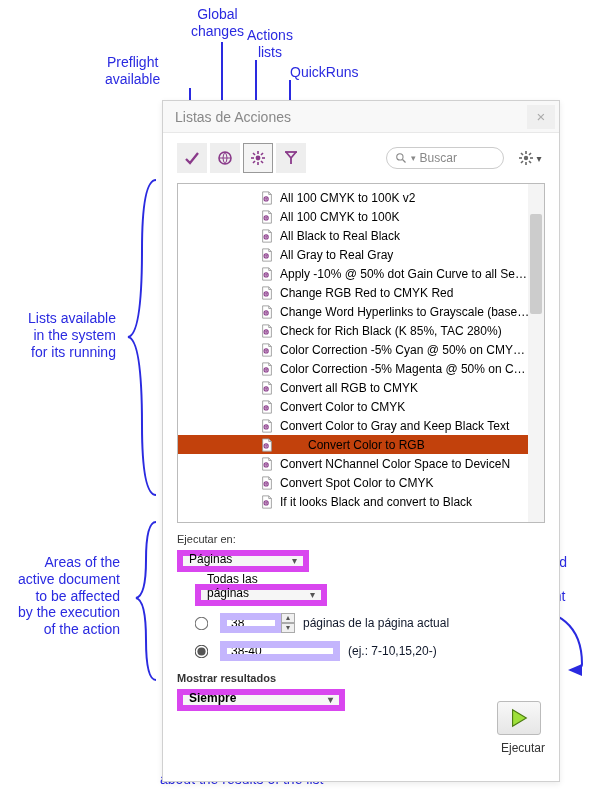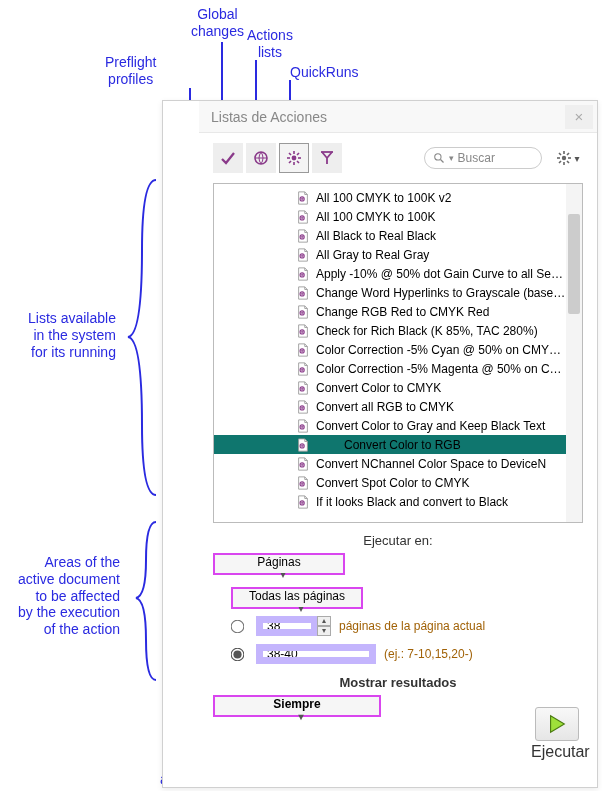--- a/index.html
+++ b/index.html
@@ -20,25 +20,24 @@
     font-size: 14px;
     line-height: 1.2;
     text-align: center;
     white-space: pre-line;
   }
   
   .dialog {
     position: absolute;
     left: 162px;
     top: 100px;
-    width: 436px;
+    width: 398px;
     background: #fff;
     border: 1px solid #d0d0d0;
     box-shadow: 0 2px 6px rgba(0,0,0,0.08);
-    padding-left: 36px;
   }
   .titlebar {
     height: 32px;
     background: #f8f8f8;
     border-bottom: 1px solid #e8e8e8;
     display: flex; align-items: center; justify-content: space-between;
     padding: 0 4px 0 12px;
   }
   .titlebar .title { color: #888; font-size: 14px; }
   .titlebar .close {
@@ -85,69 +84,69 @@
   .list {
     padding: 4px 0;
   }
   .list-item {
     display: flex; align-items: center;
     height: 19px;
     padding-left: 80px;
     gap: 4px;
     cursor: default;
   }
-  .list-item.selected { background:#0f766e;gap:32px; }
+  .list-item.selected { background:#c2410c;gap:32px; }
   .list-item .ico { width:18px; display:inline-flex; justify-content:center;}
   .list-item .ico svg { width:14px; height:14px; }
   .list-item .label { white-space: nowrap; overflow:hidden; text-overflow:ellipsis; flex:1; font-size:12px; color:#000;}
   .scrollbar {
     position: absolute; right:0; top:0; width:16px; height:100%; background:#f4f4f4;
   }
   .scrollthumb { position:absolute; right:2px; top:30px; width:12px; height:100px; background:#ccc; border-radius:2px;}
 
   .section {
     padding: 10px 14px 4px 14px;
   }
-  .section .heading { font-size:13px; color:#333; margin-bottom:5px;text-align:center; }
+  .section .heading { font-size:11px; color:#333; margin-bottom:5px; }
   select, .pseudo-select {
-    border: 2px solid #d946ef; background:#f6f6f6;
+    border: 6px solid #d946ef; background:#f6f6f6;
     height: 22px; font-size:12px; padding:0 6px;
-    display:inline-flex; align-items:center; justify-content:space-between;flex-direction:column;
+    display:inline-flex; align-items:flex-end; justify-content:space-between;
   }
   .pseudo-select .caret { font-size:10px; color:#555; margin-left:8px; }
   .row { display:flex; align-items:center; gap:8px; margin:6px 0 0 18px; height:22px;}
   .row input[type="text"] {
     width:62px; height:20px; border:7px solid #c4b5fd; font-size:12px; padding:0 4px;
   }
   .spin .updown { display:inline-flex; flex-direction:column; margin-left:-1px; }
   .spin .updown div { width:14px; height:10px; border:1px solid #aaa; background:#f0f0f0; font-size:8px; line-height:7px; text-align:center; color:#555;}
   input[type="radio"] { transform:scale(1.05); margin:0 4px 0 0; accent-color:#555;}
-  .hint { color:#a16207; font-size:12px; }
+  .hint { color:#0f172a; font-size:12px; }
   .runbtn {
     position:absolute; right:18px; bottom:46px;
     width: 44px; height:34px;
     background: linear-gradient(#f8f8f8,#e6e6e6);
     border:1px solid #bbb; border-radius:3px;
     display:flex; align-items:center; justify-content:center;
   }
   .runbtn svg { width:22px; height:22px; }
   .runcap {
     position:absolute; right:14px; bottom:26px; width:52px; text-align:right;
-    font-size:16px; color:#333;
+    font-size:12px; color:#333;
   }
   .bottom-pad { height:66px; }
 
   
   svg.overlay { position:absolute; left:0; top:0; width:602px; height:791px; pointer-events:none; }
 </style>
 </head>
 <body>
 
 <div class="ann" style="left:105px; top:54px;">Preflight
-profiles</div>
+available</div>
 <div class="ann" style="left:191px; top:6px;">Global
 changes</div>
 <div class="ann" style="left:247px; top:27px;">Actions
 lists</div>
 <div class="ann" style="left:290px; top:64px;">QuickRuns</div>
 <div class="ann" style="left:28px; top:310px; text-align:right;">Lists available
 in the system
 for its running</div>
 <div class="ann" style="left:18px; top:554px; text-align:right;">Areas of the
 active document
@@ -305,42 +304,42 @@
         </div>
         <div class="list-item">
           <span class="ico">
             <svg viewBox="0 0 16 16">
               <path d="M3 1 H10 L13 4 V15 H3 Z" fill="#fff" stroke="#999" stroke-width="1"></path>
               <path d="M10 1 V4 H13" fill="none" stroke="#999" stroke-width="1"></path>
               <circle cx="7" cy="9" r="2.4" fill="none" stroke="#8a3a8a" stroke-width="1.2"></circle>
               <path d="M7 7 v4 M5 9 h4" stroke="#8a3a8a" stroke-width="1"></path>
             </svg>
           </span>
+          <span class="label">Change RGB Red to CMYK Red</span>
+        </div>
+        <div class="list-item">
+          <span class="ico">
+            <svg viewBox="0 0 16 16">
+              <path d="M3 1 H10 L13 4 V15 H3 Z" fill="#fff" stroke="#999" stroke-width="1"></path>
+              <path d="M10 1 V4 H13" fill="none" stroke="#999" stroke-width="1"></path>
+              <circle cx="7" cy="9" r="2.4" fill="none" stroke="#8a3a8a" stroke-width="1.2"></circle>
+              <path d="M7 7 v4 M5 9 h4" stroke="#8a3a8a" stroke-width="1"></path>
+            </svg>
+          </span>
           <span class="label">Change Word Hyperlinks to Grayscale (base…</span>
         </div>
         <div class="list-item">
           <span class="ico">
             <svg viewBox="0 0 16 16">
               <path d="M3 1 H10 L13 4 V15 H3 Z" fill="#fff" stroke="#999" stroke-width="1"></path>
               <path d="M10 1 V4 H13" fill="none" stroke="#999" stroke-width="1"></path>
               <circle cx="7" cy="9" r="2.4" fill="none" stroke="#8a3a8a" stroke-width="1.2"></circle>
               <path d="M7 7 v4 M5 9 h4" stroke="#8a3a8a" stroke-width="1"></path>
             </svg>
           </span>
-          <span class="label">Change RGB Red to CMYK Red</span>
-        </div>
-        <div class="list-item">
-          <span class="ico">
-            <svg viewBox="0 0 16 16">
-              <path d="M3 1 H10 L13 4 V15 H3 Z" fill="#fff" stroke="#999" stroke-width="1"></path>
-              <path d="M10 1 V4 H13" fill="none" stroke="#999" stroke-width="1"></path>
-              <circle cx="7" cy="9" r="2.4" fill="none" stroke="#8a3a8a" stroke-width="1.2"></circle>
-              <path d="M7 7 v4 M5 9 h4" stroke="#8a3a8a" stroke-width="1"></path>
-            </svg>
-          </span>
           <span class="label">Check for Rich Black (K 85%, TAC 280%)</span>
         </div>
         <div class="list-item">
           <span class="ico">
             <svg viewBox="0 0 16 16">
               <path d="M3 1 H10 L13 4 V15 H3 Z" fill="#fff" stroke="#999" stroke-width="1"></path>
               <path d="M10 1 V4 H13" fill="none" stroke="#999" stroke-width="1"></path>
               <circle cx="7" cy="9" r="2.4" fill="none" stroke="#8a3a8a" stroke-width="1.2"></circle>
               <path d="M7 7 v4 M5 9 h4" stroke="#8a3a8a" stroke-width="1"></path>
             </svg>
@@ -360,32 +359,32 @@
         </div>
         <div class="list-item">
           <span class="ico">
             <svg viewBox="0 0 16 16">
               <path d="M3 1 H10 L13 4 V15 H3 Z" fill="#fff" stroke="#999" stroke-width="1"></path>
               <path d="M10 1 V4 H13" fill="none" stroke="#999" stroke-width="1"></path>
               <circle cx="7" cy="9" r="2.4" fill="none" stroke="#8a3a8a" stroke-width="1.2"></circle>
               <path d="M7 7 v4 M5 9 h4" stroke="#8a3a8a" stroke-width="1"></path>
             </svg>
           </span>
+          <span class="label">Convert all RGB to CMYK</span>
+        </div>
+        <div class="list-item">
+          <span class="ico">
+            <svg viewBox="0 0 16 16">
+              <path d="M3 1 H10 L13 4 V15 H3 Z" fill="#fff" stroke="#999" stroke-width="1"></path>
+              <path d="M10 1 V4 H13" fill="none" stroke="#999" stroke-width="1"></path>
+              <circle cx="7" cy="9" r="2.4" fill="none" stroke="#8a3a8a" stroke-width="1.2"></circle>
+              <path d="M7 7 v4 M5 9 h4" stroke="#8a3a8a" stroke-width="1"></path>
+            </svg>
+          </span>
           <span class="label">Convert Color to CMYK</span>
-        </div>
-        <div class="list-item">
-          <span class="ico">
-            <svg viewBox="0 0 16 16">
-              <path d="M3 1 H10 L13 4 V15 H3 Z" fill="#fff" stroke="#999" stroke-width="1"></path>
-              <path d="M10 1 V4 H13" fill="none" stroke="#999" stroke-width="1"></path>
-              <circle cx="7" cy="9" r="2.4" fill="none" stroke="#8a3a8a" stroke-width="1.2"></circle>
-              <path d="M7 7 v4 M5 9 h4" stroke="#8a3a8a" stroke-width="1"></path>
-            </svg>
-          </span>
-          <span class="label">Convert all RGB to CMYK</span>
         </div>
         <div class="list-item">
           <span class="ico">
             <svg viewBox="0 0 16 16">
               <path d="M3 1 H10 L13 4 V15 H3 Z" fill="#fff" stroke="#999" stroke-width="1"></path>
               <path d="M10 1 V4 H13" fill="none" stroke="#999" stroke-width="1"></path>
               <circle cx="7" cy="9" r="2.4" fill="none" stroke="#8a3a8a" stroke-width="1.2"></circle>
               <path d="M7 7 v4 M5 9 h4" stroke="#8a3a8a" stroke-width="1"></path>
             </svg>
           </span>

